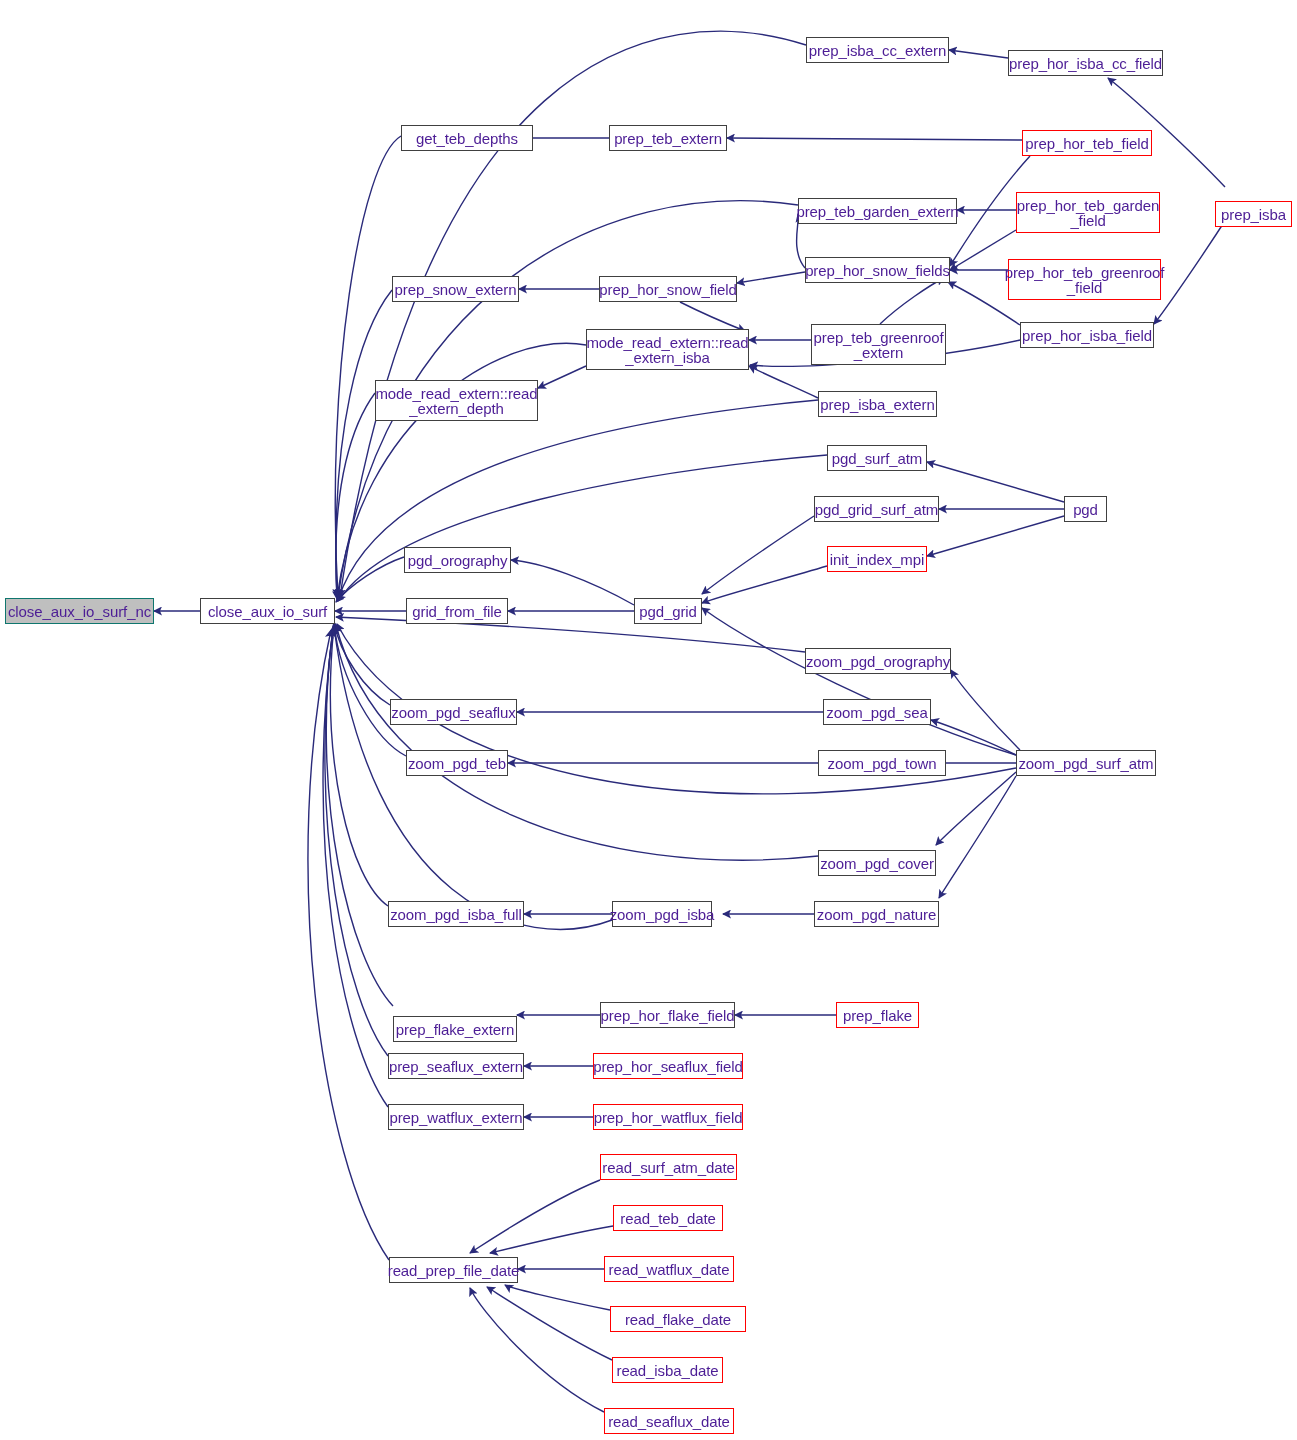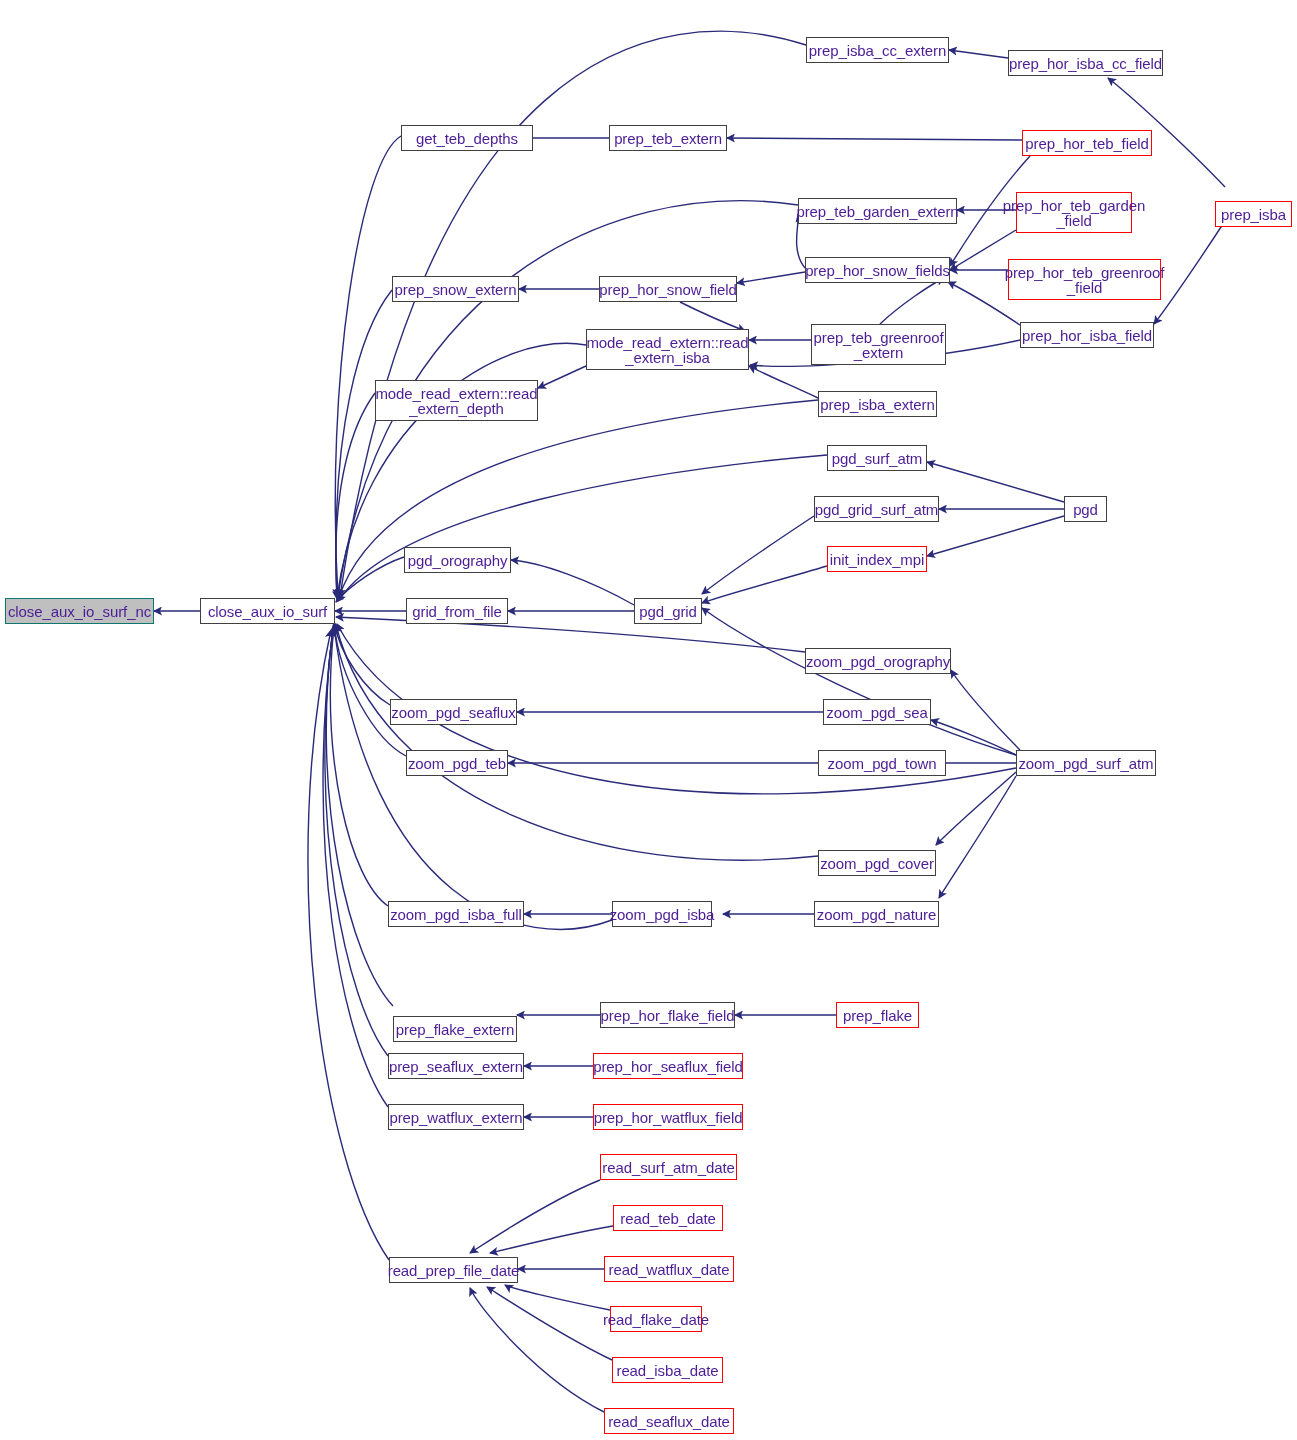--- a/index.html
+++ b/index.html
@@ -132,21 +132,21 @@
   <div id="node-layer">
       <div class="node filled" style="left: 5px; top: 598px; width: 149px; height: 26px;"><span class="lbl">close_aux_io_surf_nc</span></div>
       <div class="node" style="left: 200px; top: 598px; width: 135px; height: 26px;"><span class="lbl">close_aux_io_surf</span></div>
       <div class="node" style="left: 806px; top: 37px; width: 143px; height: 26px;"><span class="lbl">prep_isba_cc_extern</span></div>
       <div class="node" style="left: 1008px; top: 50px; width: 155px; height: 26px;"><span class="lbl">prep_hor_isba_cc_field</span></div>
       <div class="node" style="left: 401px; top: 125px; width: 132px; height: 26px;"><span class="lbl">get_teb_depths</span></div>
       <div class="node" style="left: 609px; top: 125px; width: 118px; height: 26px;"><span class="lbl">prep_teb_extern</span></div>
       <div class="node red" style="left: 1022px; top: 130px; width: 130px; height: 26px;"><span class="lbl">prep_hor_teb_field</span></div>
       <div class="node red" style="left: 1215px; top: 201px; width: 77px; height: 26px;"><span class="lbl">prep_isba</span></div>
       <div class="node" style="left: 798px; top: 198px; width: 159px; height: 26px;"><span class="lbl">prep_teb_garden_extern</span></div>
-      <div class="node red" style="left: 1016px; top: 192px; width: 116px; height: 41px;"><span class="lbl">prep_hor_teb_garden
+      <div class="node red" style="left: 1016px; top: 192px; width: 144px; height: 41px;"><span class="lbl">prep_hor_teb_garden
 _field</span></div>
       <div class="node" style="left: 392px; top: 276px; width: 127px; height: 26px;"><span class="lbl">prep_snow_extern</span></div>
       <div class="node" style="left: 599px; top: 276px; width: 138px; height: 26px;"><span class="lbl">prep_hor_snow_field</span></div>
       <div class="node" style="left: 805px; top: 257px; width: 145px; height: 26px;"><span class="lbl">prep_hor_snow_fields</span></div>
       <div class="node red" style="left: 1008px; top: 259px; width: 153px; height: 41px;"><span class="lbl">prep_hor_teb_greenroof
 _field</span></div>
       <div class="node" style="left: 586px; top: 329px; width: 163px; height: 41px;"><span class="lbl">mode_read_extern::read
 _extern_isba</span></div>
       <div class="node" style="left: 811px; top: 324px; width: 135px; height: 41px;"><span class="lbl">prep_teb_greenroof
 _extern</span></div>
@@ -175,17 +175,17 @@
       <div class="node" style="left: 600px; top: 1002px; width: 135px; height: 26px;"><span class="lbl">prep_hor_flake_field</span></div>
       <div class="node red" style="left: 836px; top: 1002px; width: 83px; height: 26px;"><span class="lbl">prep_flake</span></div>
       <div class="node" style="left: 388px; top: 1053px; width: 136px; height: 26px;"><span class="lbl">prep_seaflux_extern</span></div>
       <div class="node red" style="left: 593px; top: 1053px; width: 150px; height: 26px;"><span class="lbl">prep_hor_seaflux_field</span></div>
       <div class="node" style="left: 388px; top: 1104px; width: 136px; height: 26px;"><span class="lbl">prep_watflux_extern</span></div>
       <div class="node red" style="left: 593px; top: 1104px; width: 150px; height: 26px;"><span class="lbl">prep_hor_watflux_field</span></div>
       <div class="node red" style="left: 600px; top: 1154px; width: 137px; height: 26px;"><span class="lbl">read_surf_atm_date</span></div>
       <div class="node red" style="left: 613px; top: 1205px; width: 110px; height: 26px;"><span class="lbl">read_teb_date</span></div>
       <div class="node" style="left: 389px; top: 1257px; width: 129px; height: 26px;"><span class="lbl">read_prep_file_date</span></div>
       <div class="node red" style="left: 604px; top: 1256px; width: 130px; height: 26px;"><span class="lbl">read_watflux_date</span></div>
-      <div class="node red" style="left: 610px; top: 1306px; width: 92px; height: 26px;"><span class="lbl">read_flake_date</span></div>
+      <div class="node red" style="left: 610px; top: 1306px; width: 136px; height: 26px;"><span class="lbl">read_flake_date</span></div>
       <div class="node red" style="left: 612px; top: 1357px; width: 111px; height: 26px;"><span class="lbl">read_isba_date</span></div>
       <div class="node red" style="left: 604px; top: 1408px; width: 130px; height: 26px;"><span class="lbl">read_seaflux_date</span></div>
     </div>
 </div>
 
 </body></html>

